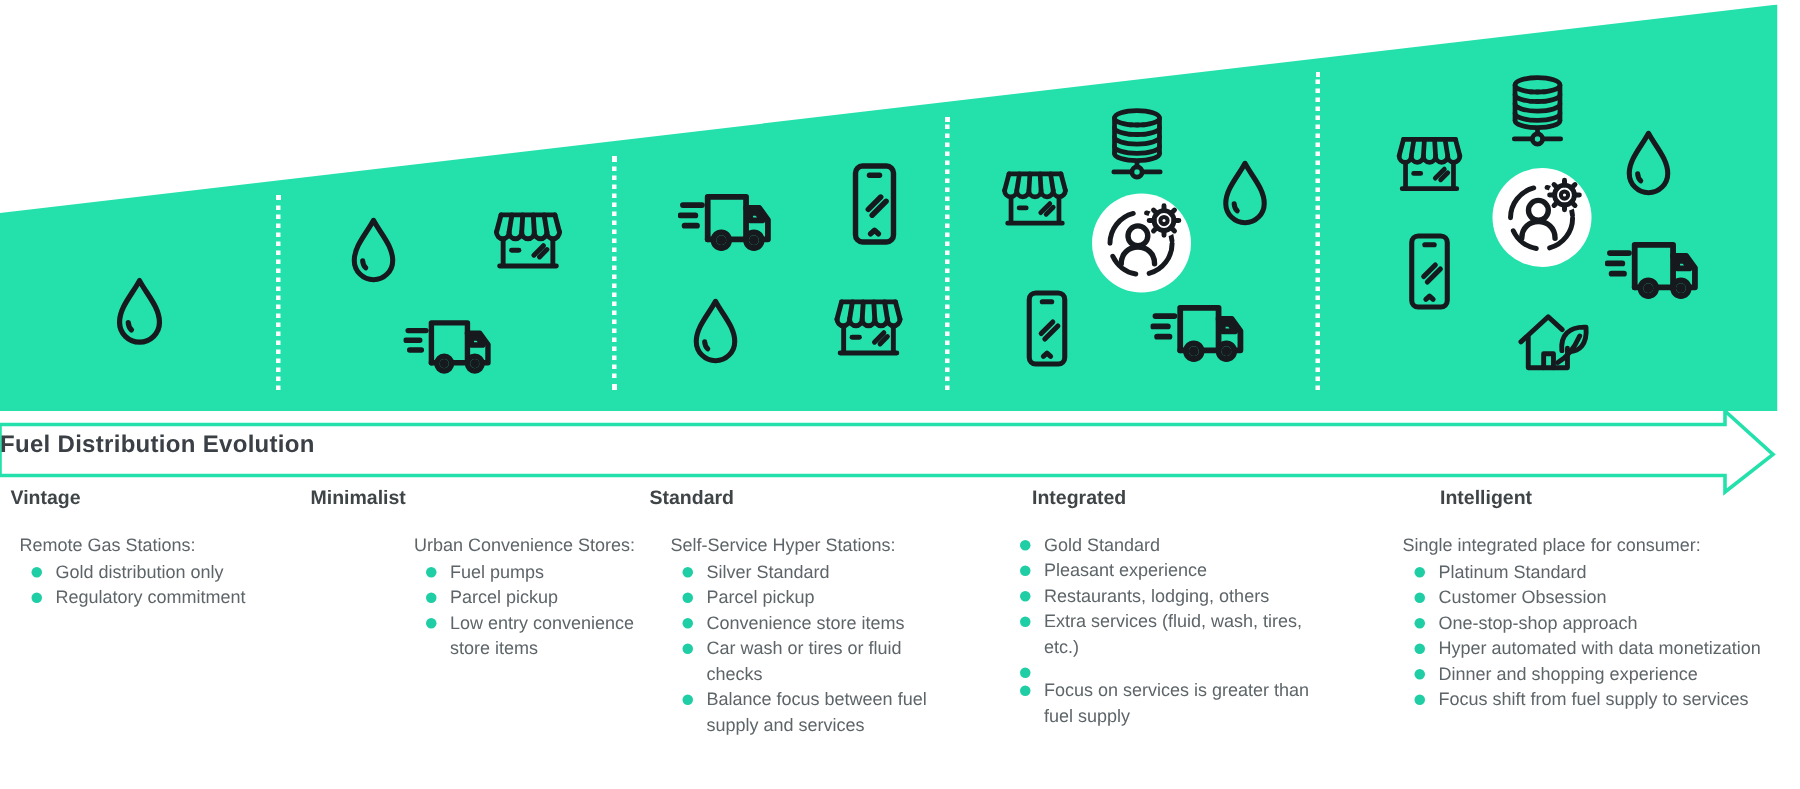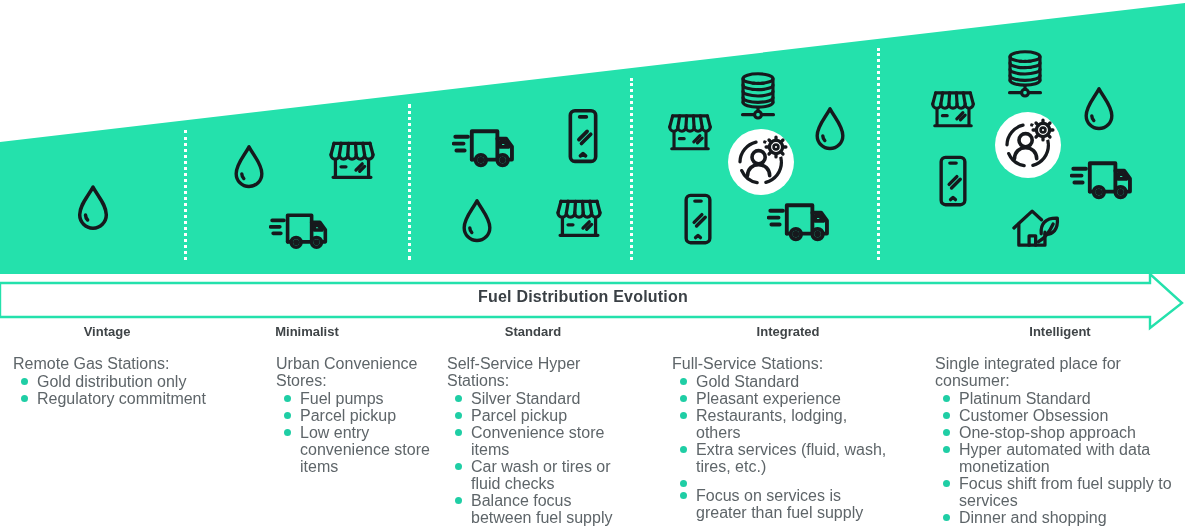--- a/index.html
+++ b/index.html
@@ -8,25 +8,25 @@
   }
   html,body{margin:0;padding:0;background:#fff;}
   .canvas{position:relative;width:1200px;height:526px;overflow:hidden;background:#fff;
           font-family:"Liberation Sans", sans-serif;}
   .trapezoid{position:absolute;left:0;top:0;width:1200px;height:300px;background:var(--green);
              clip-path:polygon(0px 142px, 1185px 3px, 1185px 274px, 0px 274px);}
   .sep{position:absolute;width:0;border-left:3px dotted #fff;}
   .icon{position:absolute;color:var(--icon);}
   .icon svg{display:block;width:100%;height:100%;}
   .arrow-svg{position:absolute;left:0;top:270px;}
-  .arrow-label{position:absolute;left:0;top:288px;width:1166px;text-align:center;
+  .arrow-label{position:absolute;left:0;top:288px;width:1166px;text-align:left;
                font-size:16px;font-weight:bold;color:var(--arrowtext);letter-spacing:.2px;}
-  .stage-heading{position:absolute;width:200px;text-align:center;font-weight:bold;
+  .stage-heading{position:absolute;width:200px;font-weight:bold;
                  font-size:13px;color:var(--head);}
-  .stage-col{position:absolute;top:355px;font-size:16px;line-height:17px;color:var(--body);}
+  .stage-col{position:absolute;top:355px;font-size:12px;line-height:17px;color:var(--body);}
   .lead{margin:0 0 1px 0;}
   .bullet{display:flex;}
   .dot{flex:0 0 auto;width:7px;height:7px;border-radius:50%;background:var(--dot);margin:5px 9px 0 8px;}
   .bt{flex:1 1 auto;}
 </style>
 </head>
 <body>
 
 <svg width="0" height="0" style="position:absolute" aria-hidden="true">
   <defs>
@@ -258,21 +258,20 @@
           <span class="dot"></span>
           <span class="bt">Car wash or tires or fluid checks</span>
         </div>
         <div class="bullet">
           <span class="dot"></span>
           <span class="bt">Balance focus between fuel supply and services</span>
         </div>
       </div>
       <div class="stage-heading" style="left: 688px; top: 324px;">Integrated</div>
       <div class="stage-col" style="left: 672px; width: 218px;">
-        <div class="lead">Full-Service Stations:</div>
         <div class="bullet">
           <span class="dot"></span>
           <span class="bt">Gold Standard</span>
         </div>
         <div class="bullet">
           <span class="dot"></span>
           <span class="bt">Pleasant experience</span>
         </div>
         <div class="bullet">
           <span class="dot"></span>
@@ -304,21 +303,21 @@
         <div class="bullet">
           <span class="dot"></span>
           <span class="bt">One-stop-shop approach</span>
         </div>
         <div class="bullet">
           <span class="dot"></span>
           <span class="bt">Hyper automated with data monetization</span>
         </div>
         <div class="bullet">
           <span class="dot"></span>
+          <span class="bt">Dinner and shopping experience</span>
+        </div>
+        <div class="bullet">
+          <span class="dot"></span>
           <span class="bt">Focus shift from fuel supply to services</span>
-        </div>
-        <div class="bullet">
-          <span class="dot"></span>
-          <span class="bt">Dinner and shopping experience</span>
         </div>
       </div>
     </div>
 </div>
 
 </body></html>

